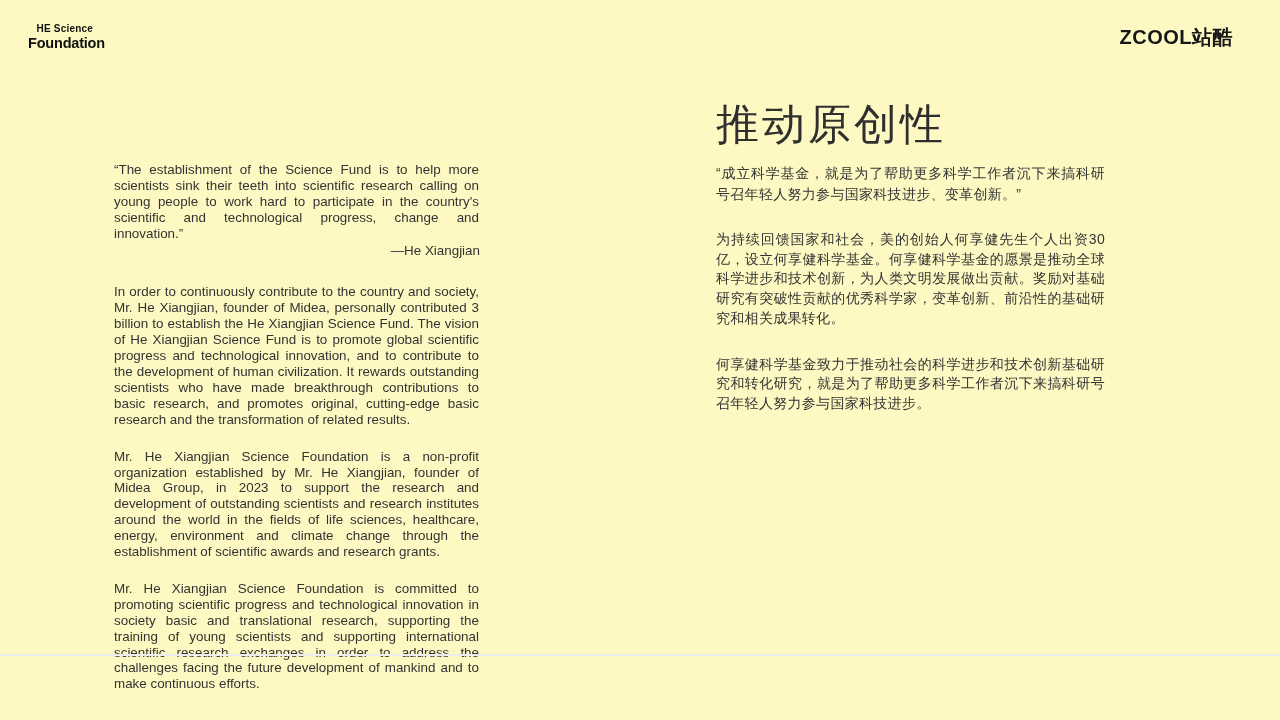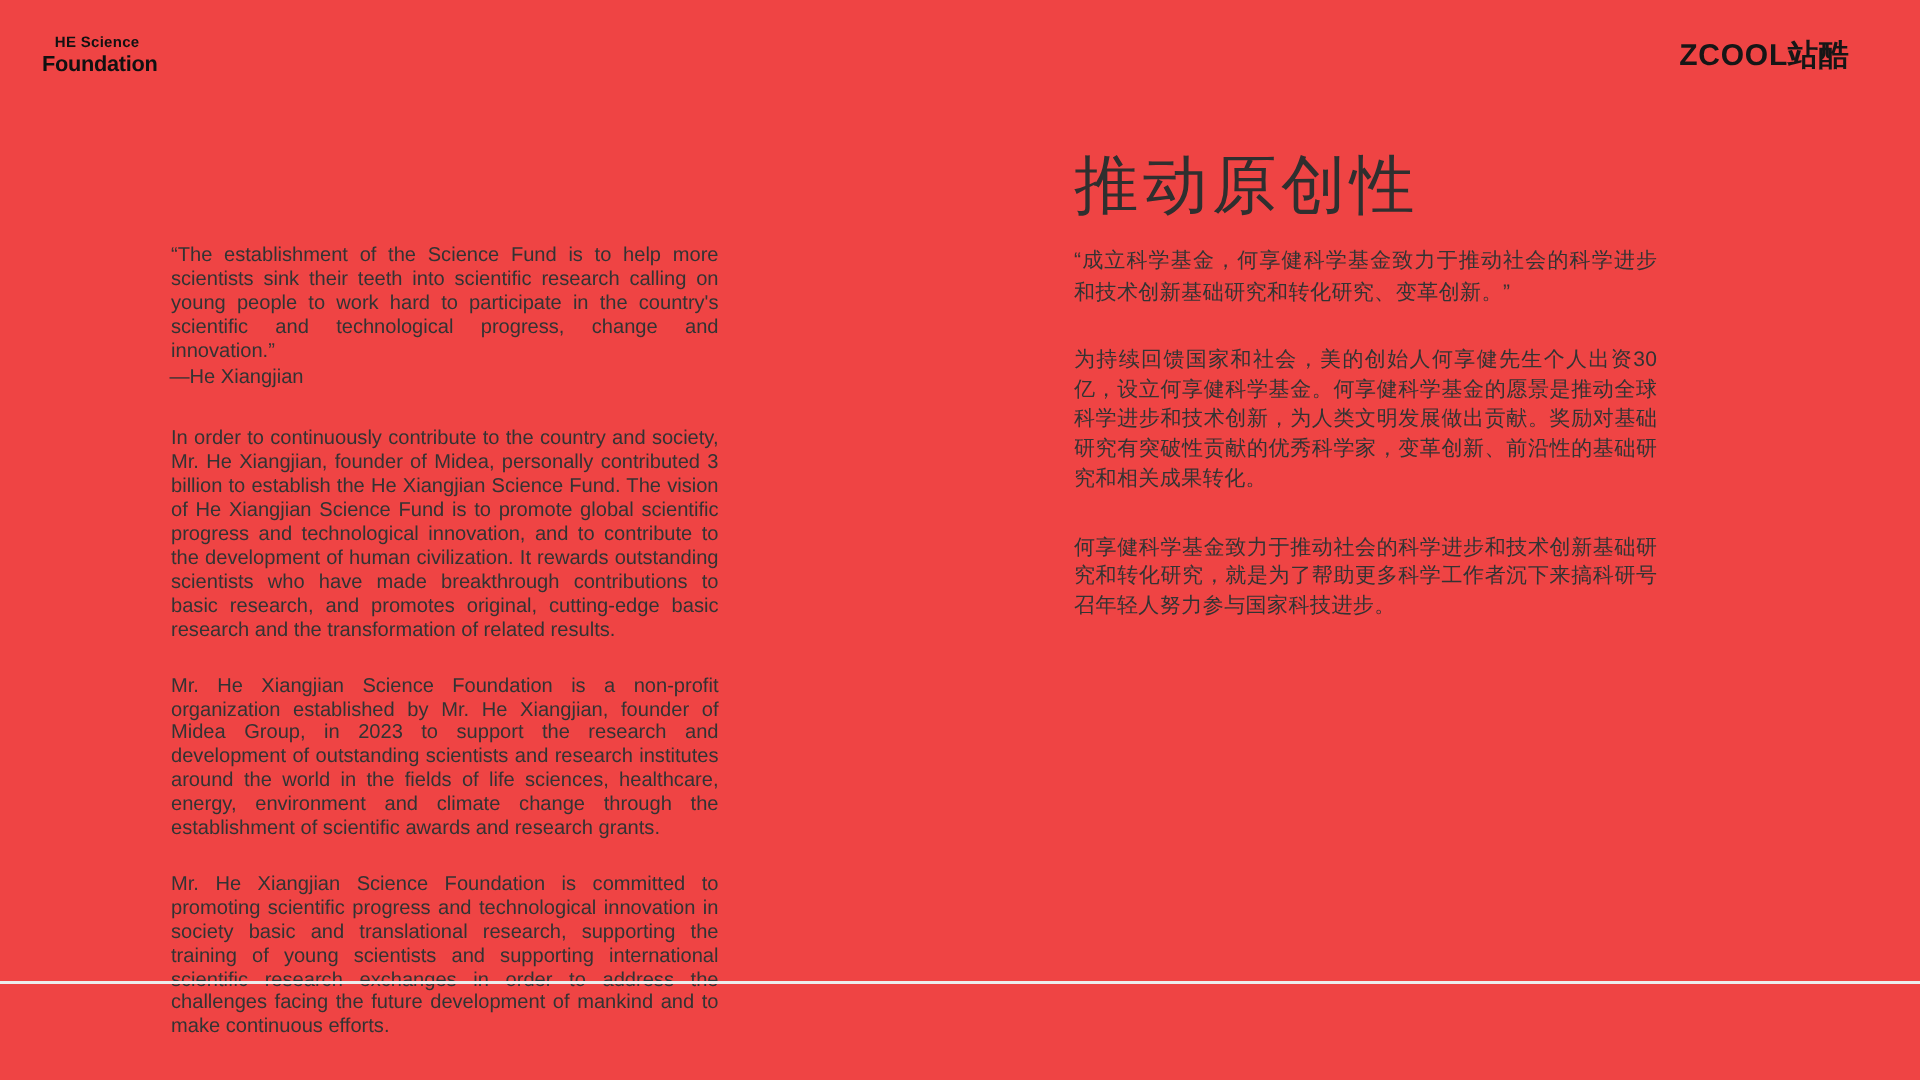--- a/index.html
+++ b/index.html
@@ -4,21 +4,21 @@
 <style>
   html, body {
     margin: 0;
     padding: 0;
     background: #ffffff;
   }
   .page {
     position: relative;
     width: 1280px;
     height: 720px;
-    background: #ef4444;
+    background: #fef9c3;
     font-family: "Liberation Sans", "DejaVu Sans", sans-serif;
     color: #313131;
     overflow: hidden;
   }
 
   
   .brand {
     position: absolute;
     left: 28px;
     top: 24px;
@@ -56,21 +56,21 @@
     left: 113px;
     top: 161px;
     width: 367px;
     font-size: 13.4px;
     line-height: 15.9px;
     text-align: justify;
     color: #333333;
   }
   .col-left p { margin: 1px; }
   .attr-en {
-    text-align: left;
+    text-align: right;
     line-height: 15.9px;
     margin-bottom: 26px;
   }
   .col-left .para { margin-top: 21px; }
   .col-left .para:first-of-type { margin-top: 0; }
 
   
   .col-right {
     position: absolute;
     left: 716px;
@@ -131,20 +131,20 @@
   <section class="col-left">
     <p class="quote-en">“The establishment of the Science Fund is to help more scientists sink their teeth into scientific research calling on young people to work hard to participate in the country's scientific and technological progress, change and innovation.”</p>
     <div class="attr-en">—He Xiangjian</div>
     <p class="para">In order to continuously contribute to the country and society, Mr. He Xiangjian, founder of Midea, personally contributed 3 billion to establish the He Xiangjian Science Fund. The vision of He Xiangjian Science Fund is to promote global scientific progress and technological innovation, and to contribute to the development of human civilization. It rewards outstanding scientists who have made breakthrough contributions to basic research, and promotes original, cutting-edge basic research and the transformation of related results.</p>
     <p class="para">Mr. He Xiangjian Science Foundation is a non-profit organization established by Mr. He Xiangjian, founder of Midea Group, in 2023 to support the research and development of outstanding scientists and research institutes around the world in the fields of life sciences, healthcare, energy, environment and climate change through the establishment of scientific awards and research grants.</p>
     <p class="para">Mr. He Xiangjian Science Foundation is committed to promoting scientific progress and technological innovation in society basic and translational research, supporting the training of young scientists and supporting international scientific research exchanges in order to address the challenges facing the future development of mankind and to make continuous efforts.</p>
   </section>
 
   <section class="col-right">
     <h1 class="cn-title">推动原创性</h1>
-    <p class="quote-cn">“成立科学基金，何享健科学基金致力于推动社会的科学进步和技术创新基础研究和转化研究、变革创新。”</p>
+    <p class="quote-cn">“成立科学基金，就是为了帮助更多科学工作者沉下来搞科研号召年轻人努力参与国家科技进步、变革创新。”</p>
     <p class="para-cn">为持续回馈国家和社会，美的创始人何享健先生个人出资30亿，设立何享健科学基金。何享健科学基金的愿景是推动全球科学进步和技术创新，为人类文明发展做出贡献。奖励对基础研究有突破性贡献的优秀科学家，变革创新、前沿性的基础研究和相关成果转化。</p>
     <p class="para-cn">何享健科学基金致力于推动社会的科学进步和技术创新基础研究和转化研究，就是为了帮助更多科学工作者沉下来搞科研号召年轻人努力参与国家科技进步。</p>
   </section>
 
   <div class="divider"></div>
 
 </div>
 
 </body></html>

